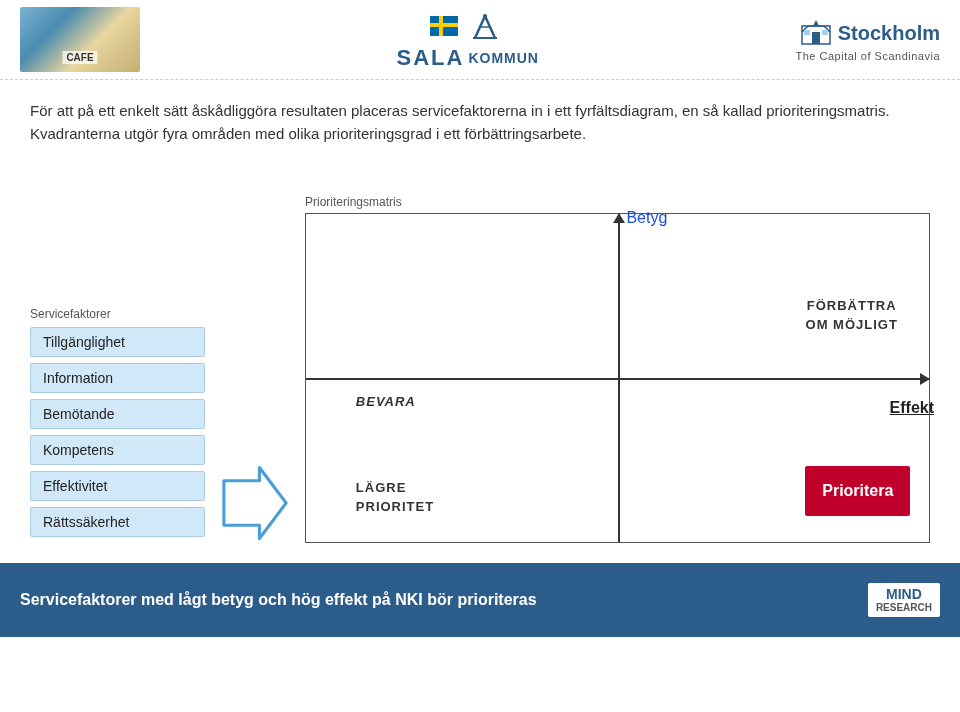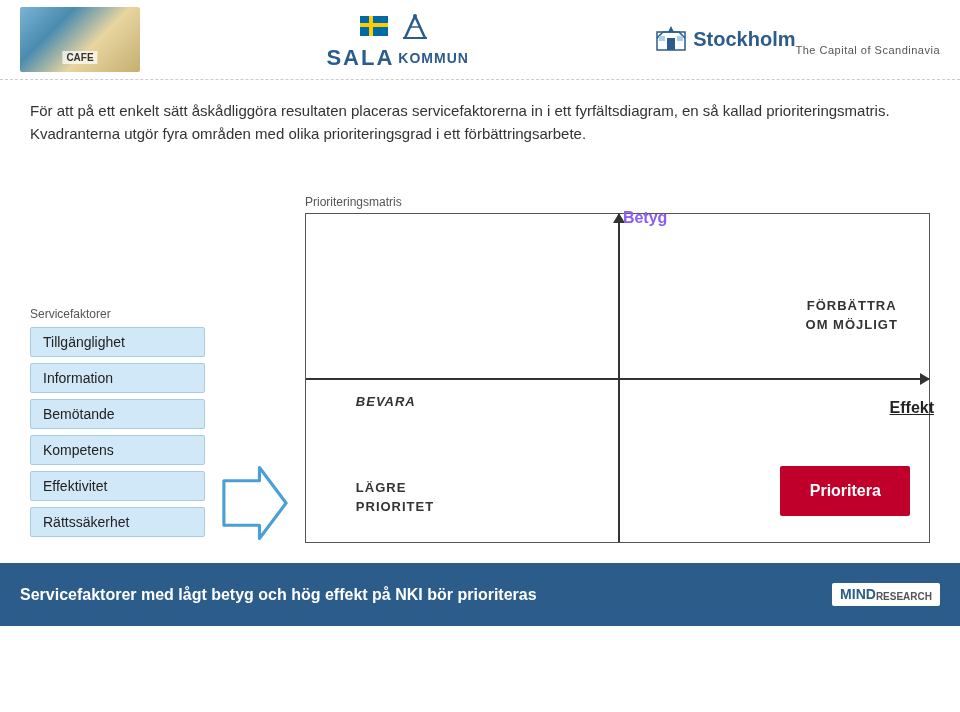--- a/index.html
+++ b/index.html
@@ -57,21 +57,21 @@
       letter-spacing: 2px;
     }
     .sala-text-kommun {
       font-size: 14px;
       font-weight: bold;
       color: #2b5c8a;
       letter-spacing: 1px;
     }
     .stockholm-logo {
       display: flex;
-      flex-direction: row;
+      flex-direction: column;
       align-items: flex-end;
     }
     .stockholm-logo-top {
       display: flex;
       align-items: center;
       gap: 6px;
     }
     .stockholm-text {
       font-size: 20px;
       font-weight: bold;
@@ -154,22 +154,22 @@
       position: relative;
       background: #fff;
     }
 
     
     .axis-betyg {
       position: absolute;
       top: -5px;
       right: 42%;
       font-size: 16px;
-      font-weight: bold;
-      color: #8b5cf6;
+      font-weight: normal;
+      color: #1d4ed8;
     }
     .axis-effekt {
       position: absolute;
       bottom: 38%;
       right: -5px;
       font-size: 16px;
       font-weight: bold;
       color: #222;
       text-decoration: underline;
     }
@@ -243,21 +243,21 @@
       font-size: 13px;
       font-weight: bold;
       color: #333;
       letter-spacing: 1px;
       line-height: 1.4;
     }
     .quad-prioritera {
       position: absolute;
       bottom: 8%;
       right: 3%;
-      width: 130px;
+      width: 105px;
       height: 50px;
       background: #c0002a;
       display: flex;
       align-items: center;
       justify-content: center;
       font-size: 16px;
       font-weight: bold;
       color: #fff;
       border-radius: 2px;
     }
@@ -279,22 +279,22 @@
       background: #fff;
       color: #2b5c8a;
       font-size: 11px;
       font-weight: bold;
       padding: 4px 8px;
       border-radius: 2px;
       white-space: nowrap;
     }
     .mind-text {
       display: flex;
-      flex-direction: row;
-      align-items: flex-end;
+      flex-direction: column;
+      align-items: center;
       line-height: 1.1;
     }
     .mind-word {
       font-size: 14px;
       font-weight: 900;
       color: #2b5c8a;
     }
     .mind-word-2 {
       font-size: 10px;
       color: #555;

